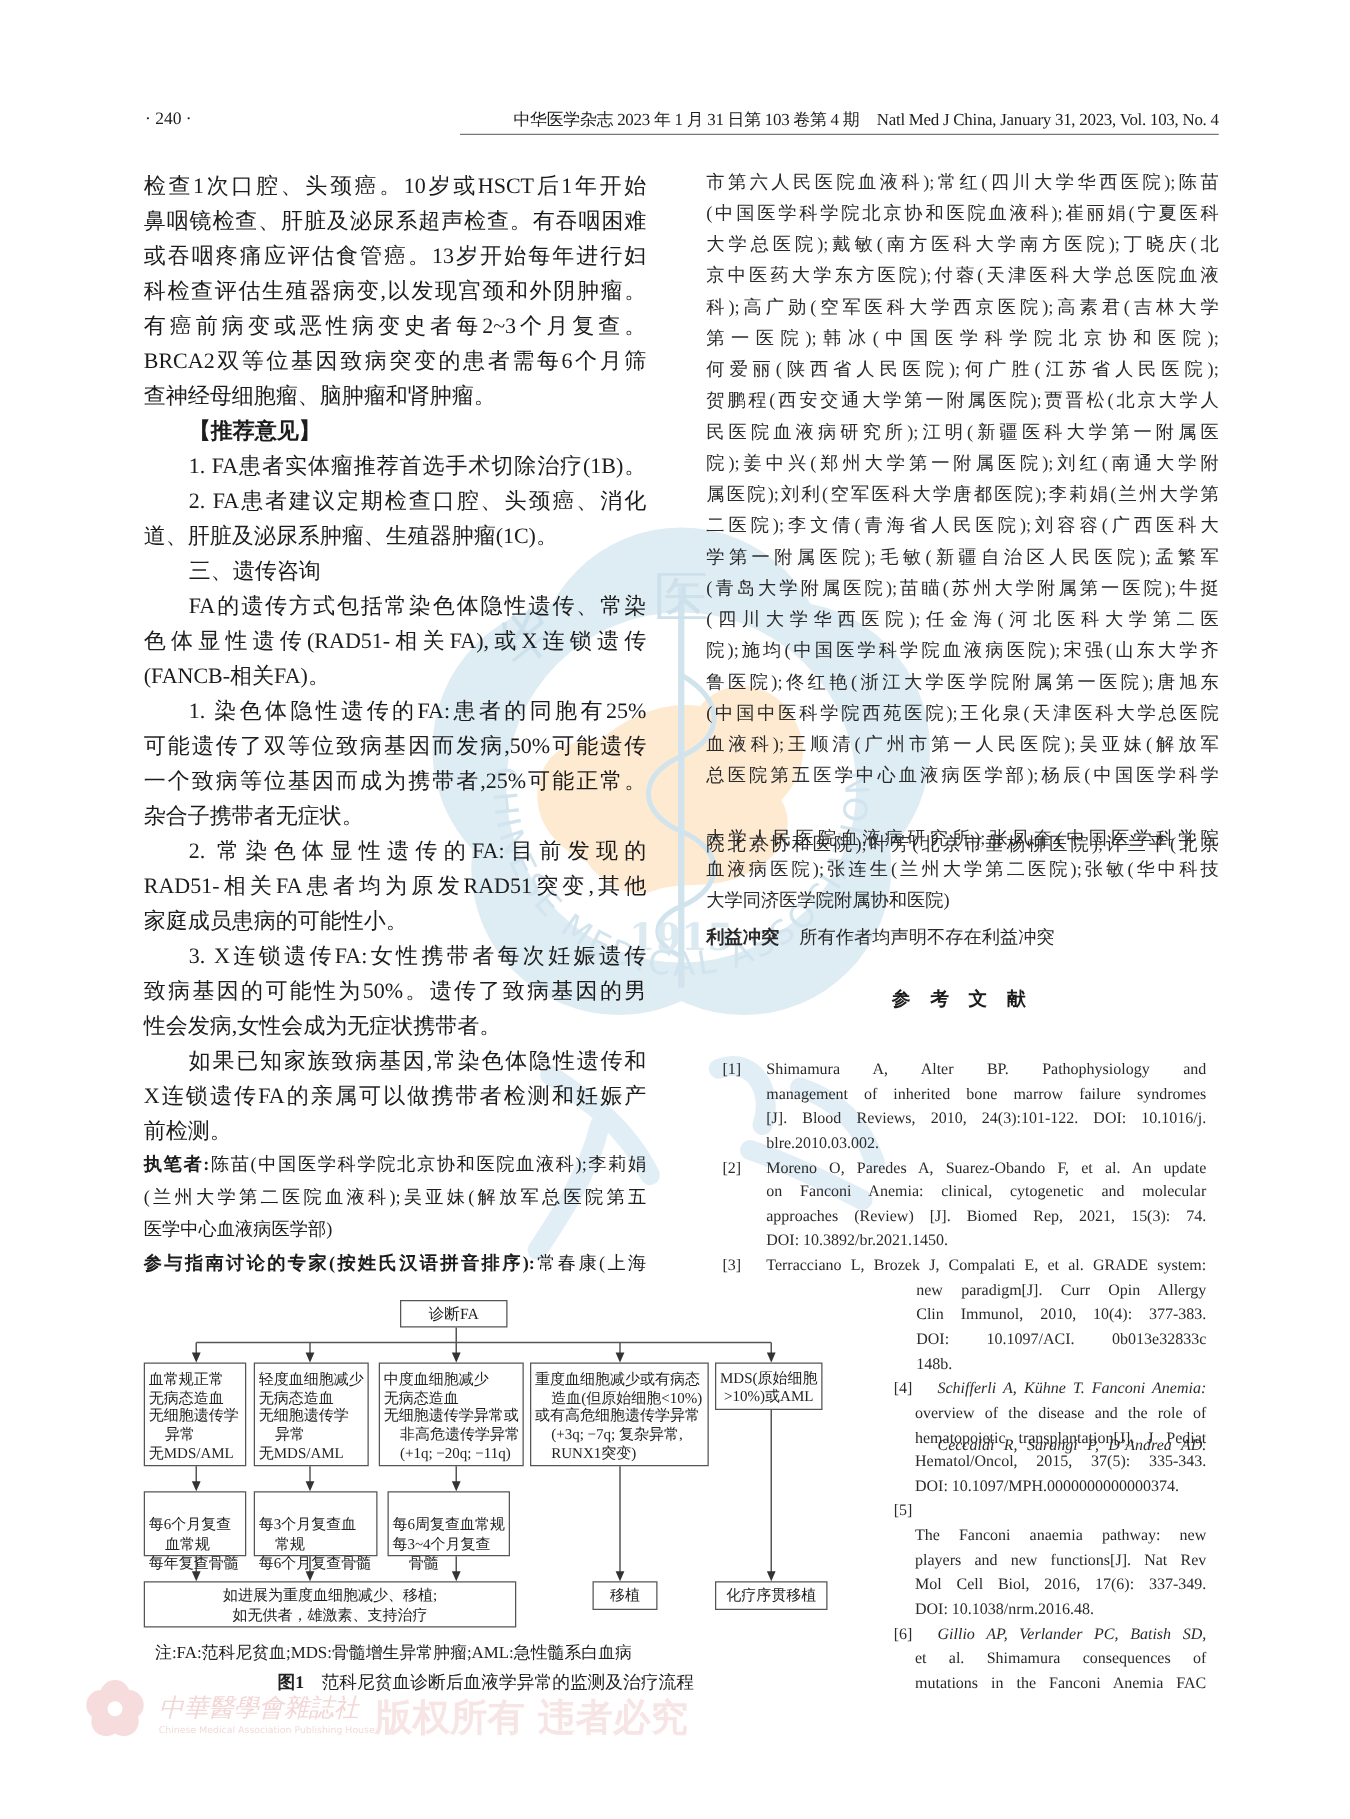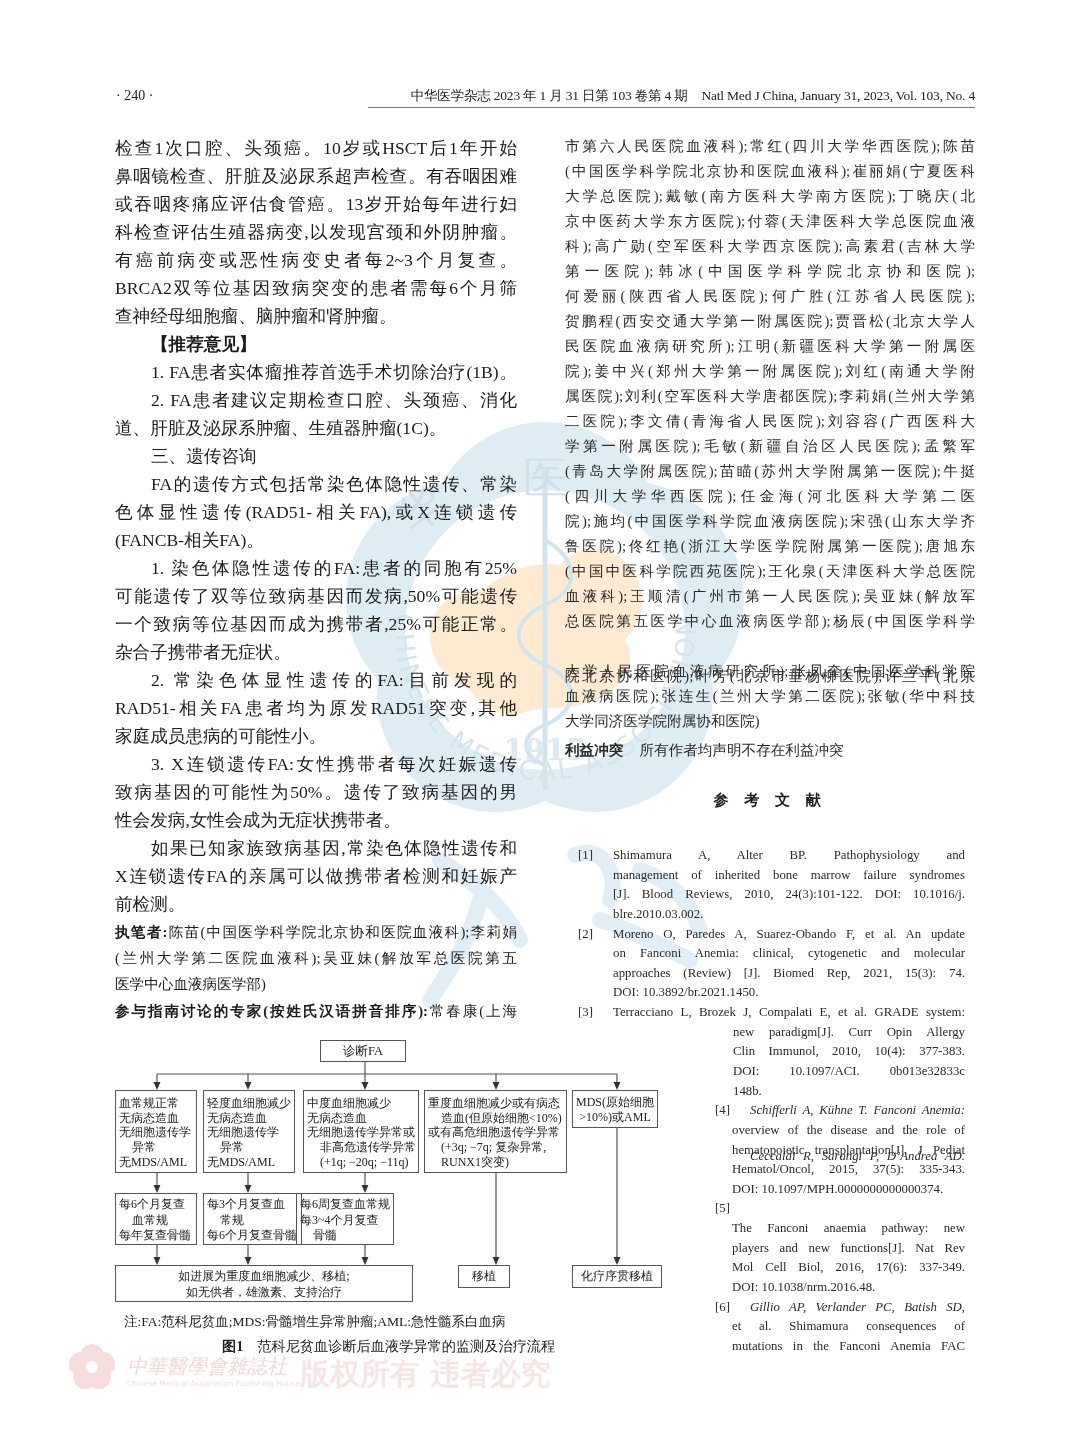--- a/index.html
+++ b/index.html
@@ -29,21 +29,21 @@
            font-size:15px;font-weight:bold;letter-spacing:6px;z-index:2;}
   .conf{position:absolute;left:565px;top:738px;width:410px;height:24px;line-height:24px;font-size:14.6px;z-index:2;color:#2a2a2a;}
   .conf .sp{display:inline-block;width:16px;}
   
   .fc-lines{position:absolute;left:0;top:0;width:1080px;height:1455px;z-index:3;pointer-events:none;}
   .bx{position:absolute;box-sizing:border-box;border:1.2px solid #555;font-size:12px;line-height:14.7px;
       padding:5px 3px 0 3px;white-space:nowrap;z-index:4;background:transparent;color:#222;}
   .bx .bl{display:block;}
   .bx .bi{display:block;padding-left:13px;}
   .bx.c{text-align:center;padding-left:0;padding-right:0;}
-  .bx.r2{line-height:15.5px;padding-top:3px;font-family:Liberation Serif, serif;}
+  .bx.r2{line-height:15.5px;padding-top:18px;font-family:Liberation Serif, serif;}
   .note{position:absolute;left:124px;top:1313px;height:18px;line-height:18px;font-size:13.5px;white-space:nowrap;z-index:2;color:#222;}
   .cap{position:absolute;left:222px;top:1336px;height:20px;line-height:20px;font-size:14.2px;white-space:nowrap;z-index:2;color:#222;}
   .cap .sp{display:inline-block;width:14px;}
 </style>
 </head>
 <body>
 
 <svg class="wm" viewBox="0 0 1080 1455" xmlns="http://www.w3.org/2000/svg">
   <defs>
     <path id="arc-bottom" d="M404,579 A150,150 0 1,0 686,579"></path>
@@ -270,27 +270,27 @@
 <div class="bx r2" style="left:115px;top:1193px;width:82px;height:52px">
   <span class="bl">每6个月复查</span>
   <span class="bi">血常规</span>
   <span class="bl">每年复查骨髓</span>
 </div>
 <div class="bx r2" style="left:203px;top:1193px;width:99px;height:52px">
   <span class="bl">每3个月复查血</span>
   <span class="bi">常规</span>
   <span class="bl">每6个月复查骨髓</span>
 </div>
-<div class="bx r2" style="left:296px;top:1193px;width:98px;height:52px">
+<div class="bx r2" style="left:310px;top:1193px;width:98px;height:52px">
   <span class="bl">每6周复查血常规</span>
   <span class="bl">每3~4个月复查</span>
   <span class="bi">骨髓</span>
 </div>
 
 <div class="bx c" style="left:115px;top:1265px;width:298px;height:37px;line-height:15.5px;padding-top:3px">
   <span class="bl">如进展为重度血细胞减少、移植;</span>
   <span class="bl">如无供者，雄激素、支持治疗</span>
 </div>
-<div class="bx c" style="left:458px;top:1265px;width:52px;height:23px;line-height:19px;padding-top:1px">移植</div>
+<div class="bx c" style="left:474px;top:1265px;width:52px;height:23px;line-height:19px;padding-top:1px">移植</div>
 <div class="bx c" style="left:572px;top:1265px;width:90px;height:23px;line-height:19px;padding-top:1px">化疗序贯移植</div>
 
 <div class="note">注:FA:范科尼贫血;MDS:骨髓增生异常肿瘤;AML:急性髓系白血病</div>
 <div class="cap"><b>图1</b><span class="sp"></span><span>范科尼贫血诊断后血液学异常的监测及治疗流程</span></div>
 
 </body></html>

